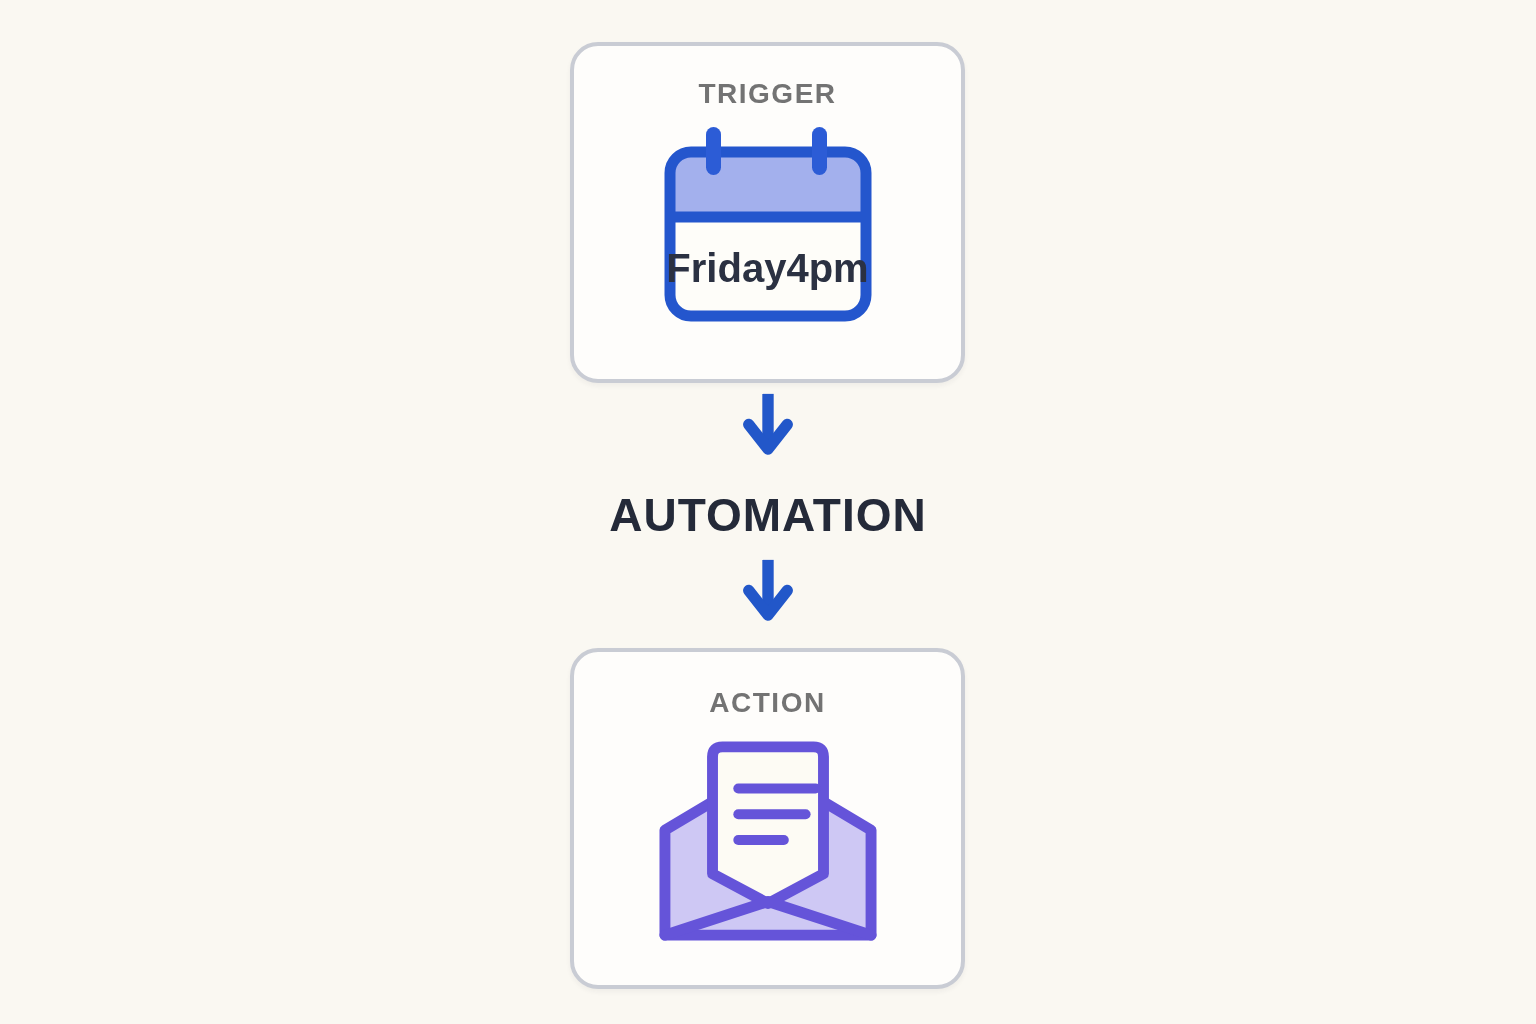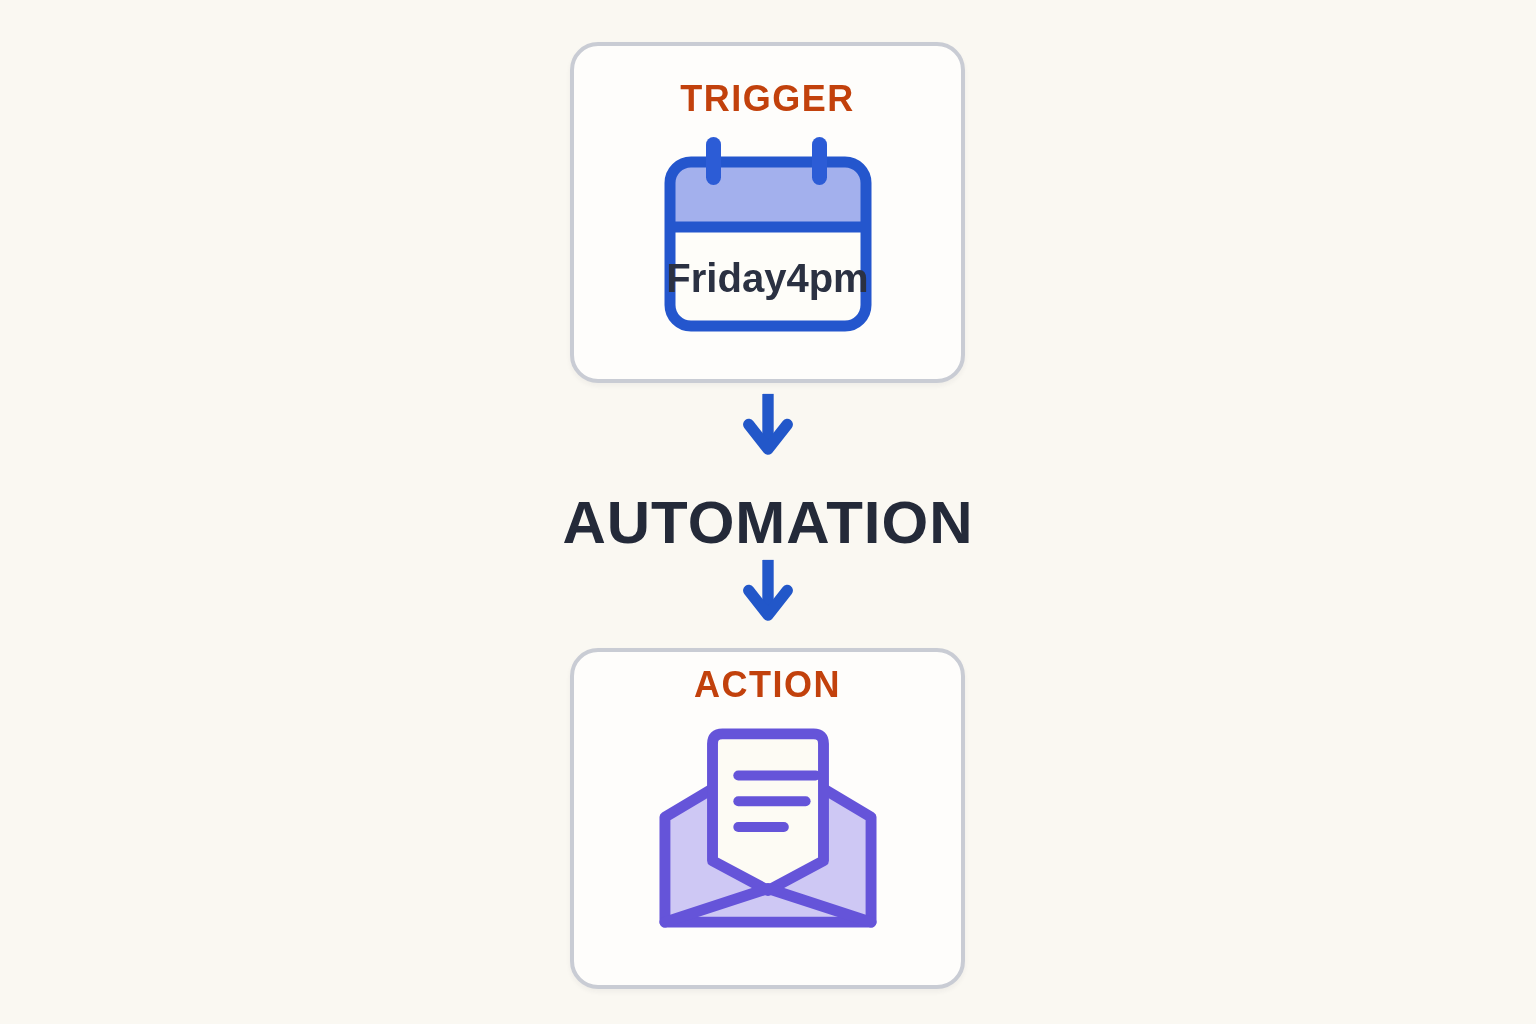--- a/index.html
+++ b/index.html
@@ -22,26 +22,26 @@
     box-shadow: 0 3px 5px rgba(40,44,60,0.05);
     display: flex;
     flex-direction: column;
     align-items: center;
   }
   .card-trigger { left: 570px; top: 42px; }
   .card-action  { left: 570px; top: 648px; }
 
   .card-title {
     margin-top: 32px;
-    font-size: 36px;
+    font-size: 28px;
     font-weight: bold;
     letter-spacing: 1.5px;
-    color: #c2410c;
+    color: #737373;
   }
-  .card-action .card-title { margin-top: 12px; }
+  .card-action .card-title { margin-top: 35px; }
 
   
   .calendar-wrap {
     position: relative;
     width: 216px;
     height: 200px;
     margin-top: 14px;
   }
   .calendar-wrap svg { position: absolute; inset: 0; }
   .calendar-text {
@@ -74,21 +74,21 @@
   }
   .arrow-1 { top: 388px; }
   .arrow-2 { top: 554px; }
 
   .connector-label {
     position: absolute;
     left: 0;
     right: 0;
     top: 488px;
     text-align: center;
-    font-size: 60px;
+    font-size: 46px;
     font-weight: bold;
     letter-spacing: 1px;
     color: #242a39;
   }
 </style>
 </head>
 <body>
 
 <div class="stage">
 

